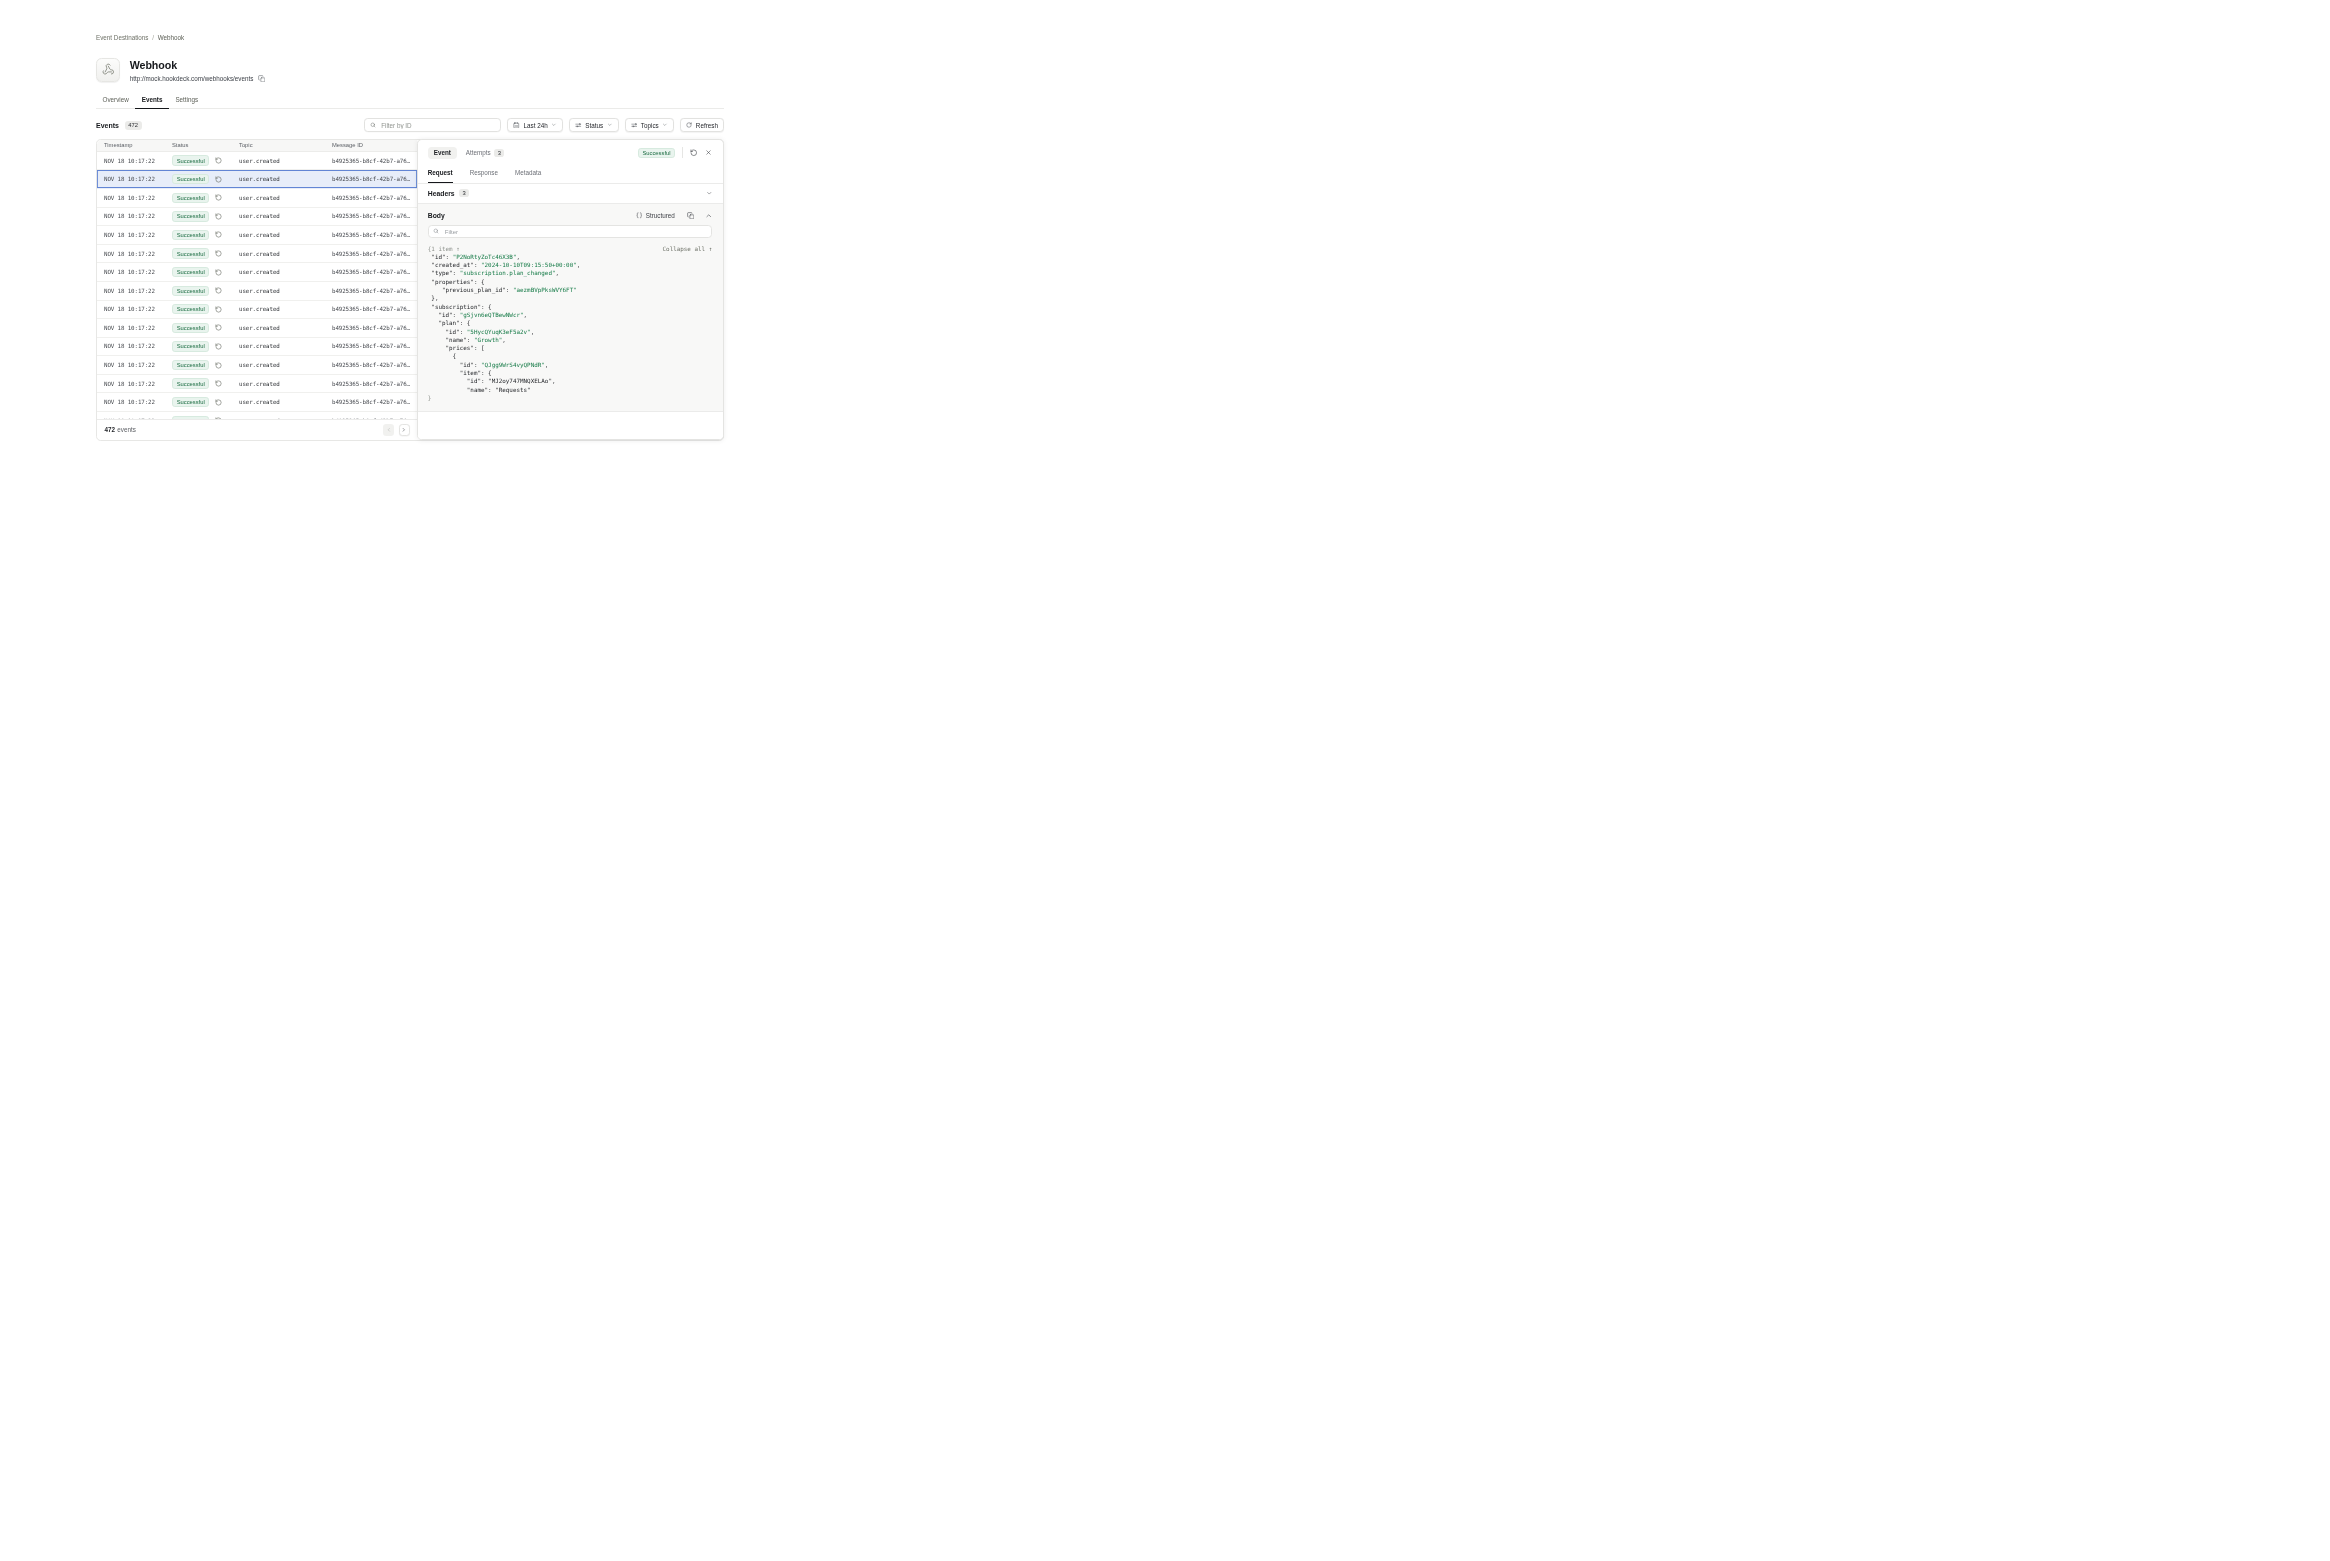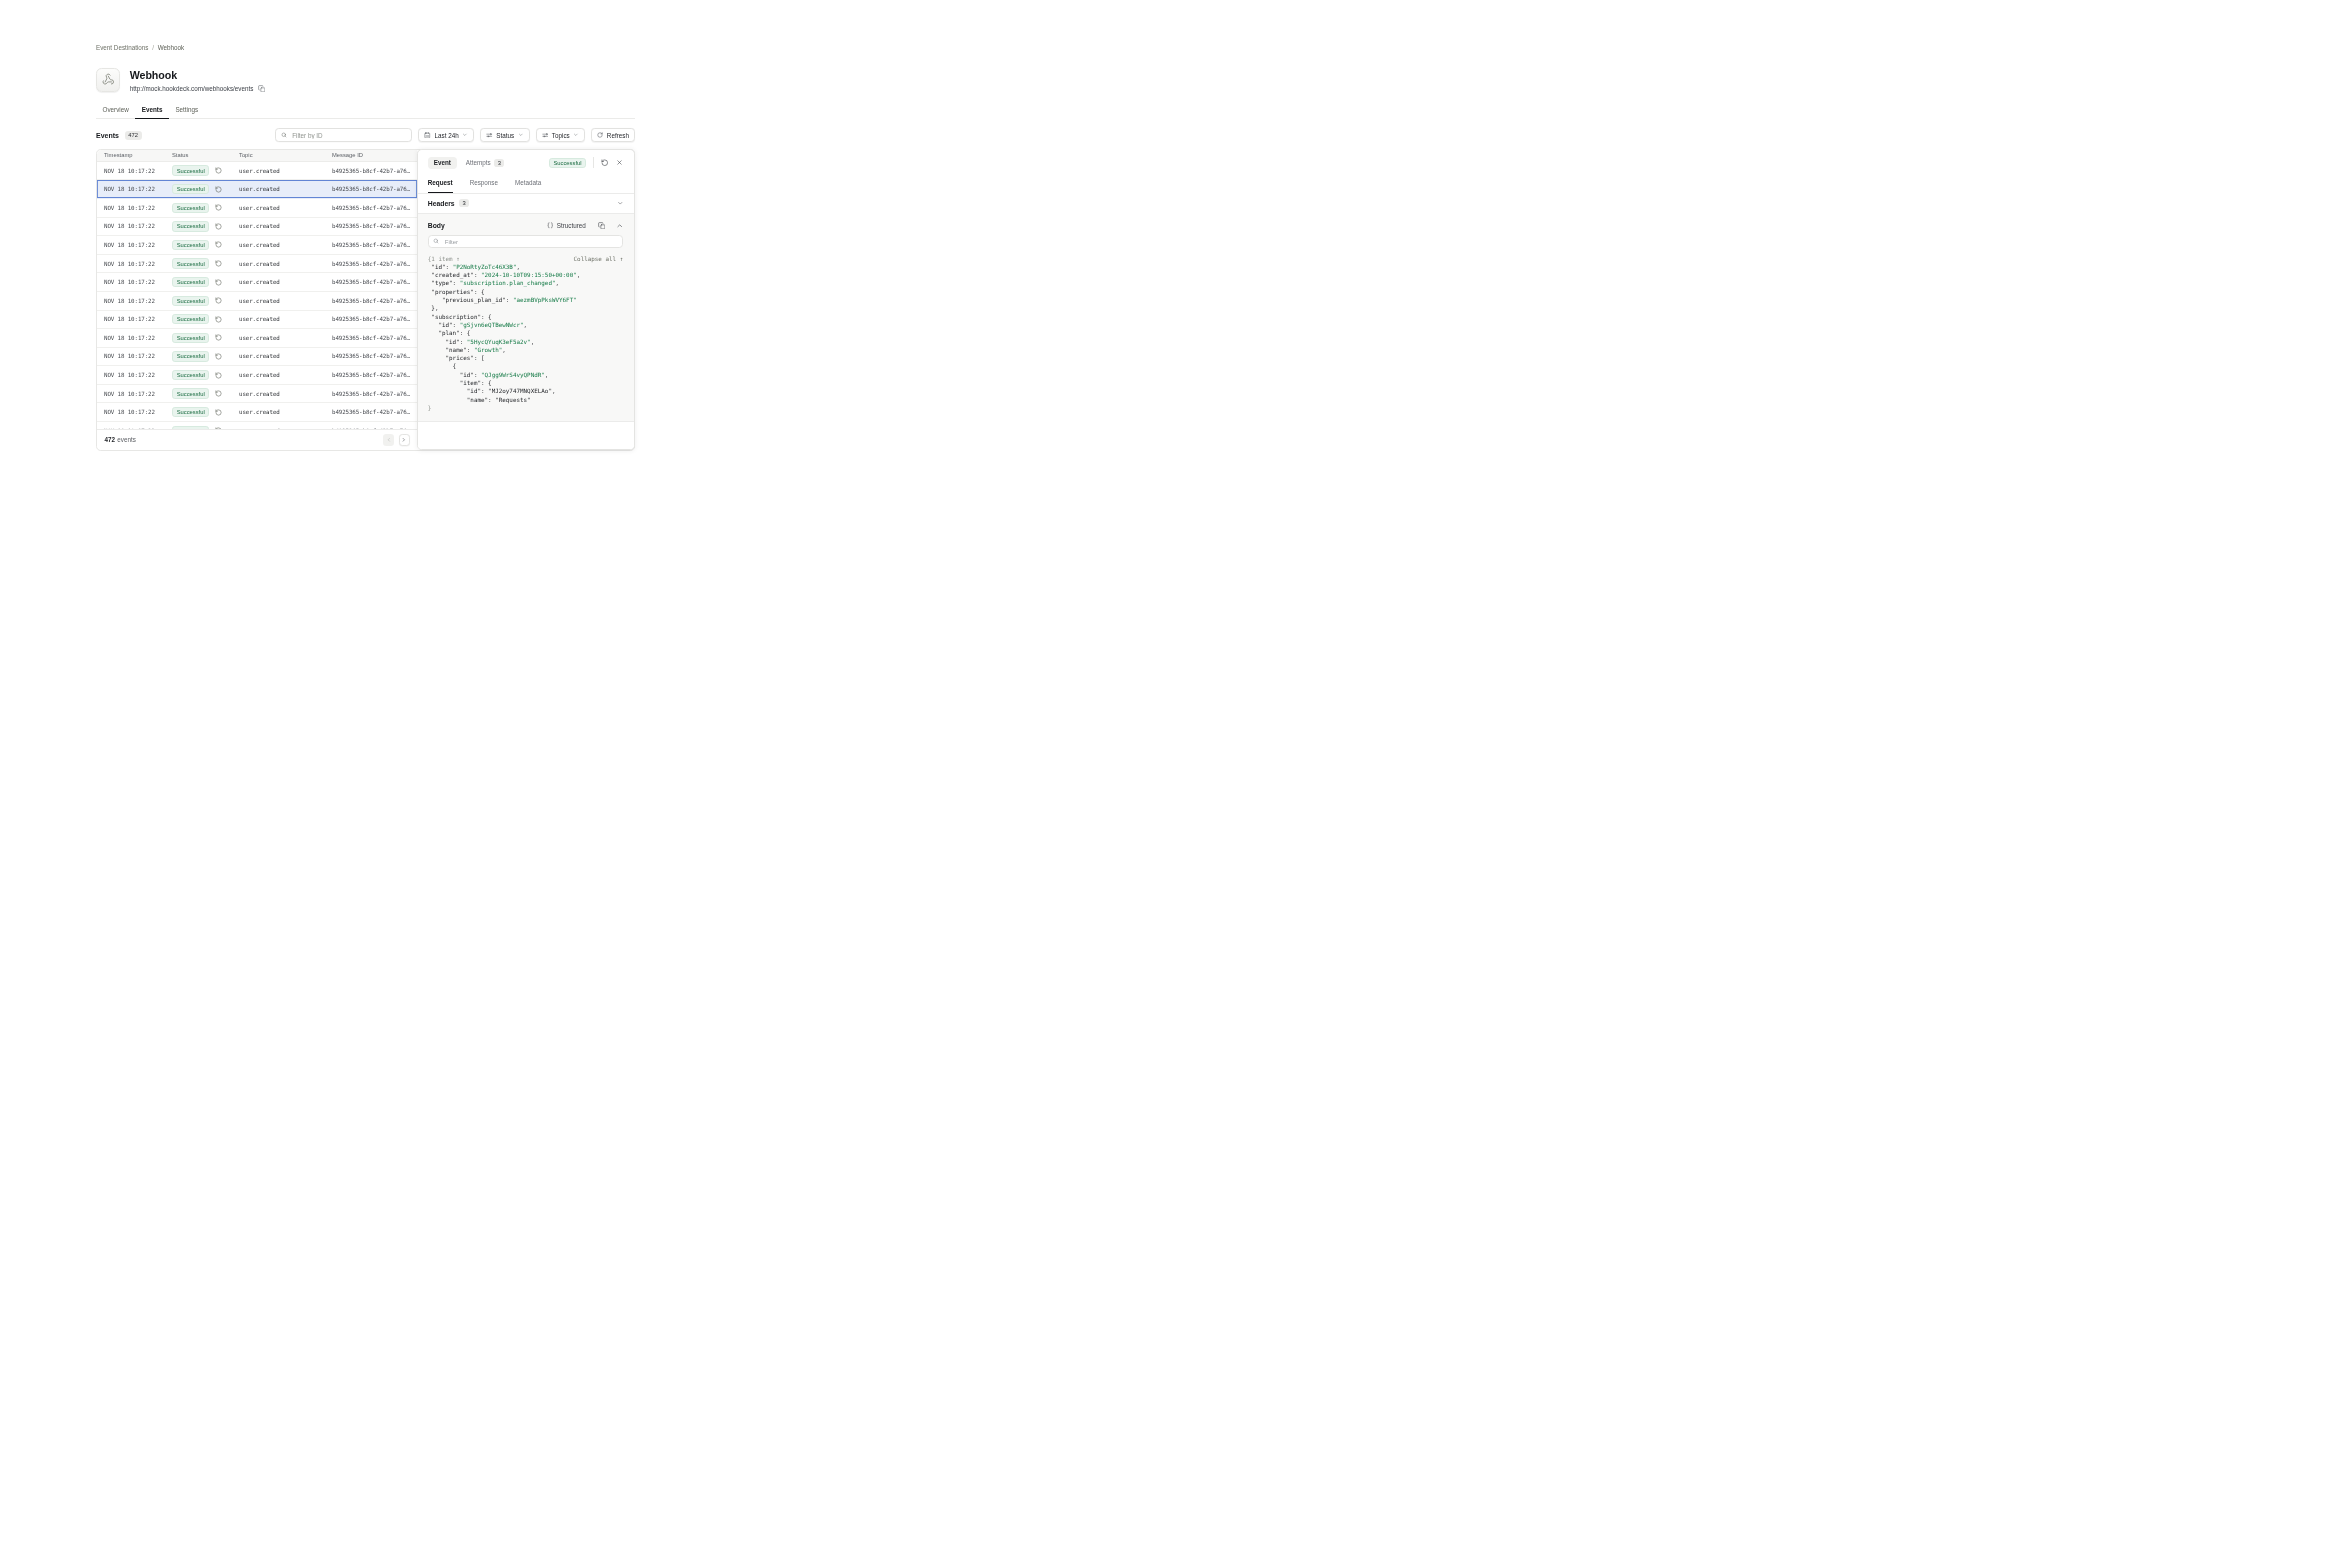--- a/index.html
+++ b/index.html
@@ -2,21 +2,21 @@
 <html style="font-size:7.5px"><head>
 <meta charset="utf-8">
 <style>
   * { box-sizing: border-box; }
   html,body { margin:0; padding:0; }
   body {
     width:731px; height:473px; background:#ffffff;
     font-family:"Liberation Sans", sans-serif; color:#1b1d22;
     -webkit-font-smoothing:antialiased;
   }
-  .page { width:539px; margin:10px 96px; }
+  .page { width:628px; margin:0 96px; }
 
   
   .breadcrumb { padding-top:34px; font-size:6.3px; color:#6e7167; display:flex; gap:3.7px; align-items:center; }
   .breadcrumb .crumb-current { color:#5d6057; }
   .breadcrumb .sep { color:#a3a69c; }
 
   
   .title-row { margin-top:17px; display:flex; align-items:flex-start; gap:9.8px; }
   .avatar {
     width:24px; height:24px; border-radius:5.6px; border:0.5px solid #e6e6e3;

